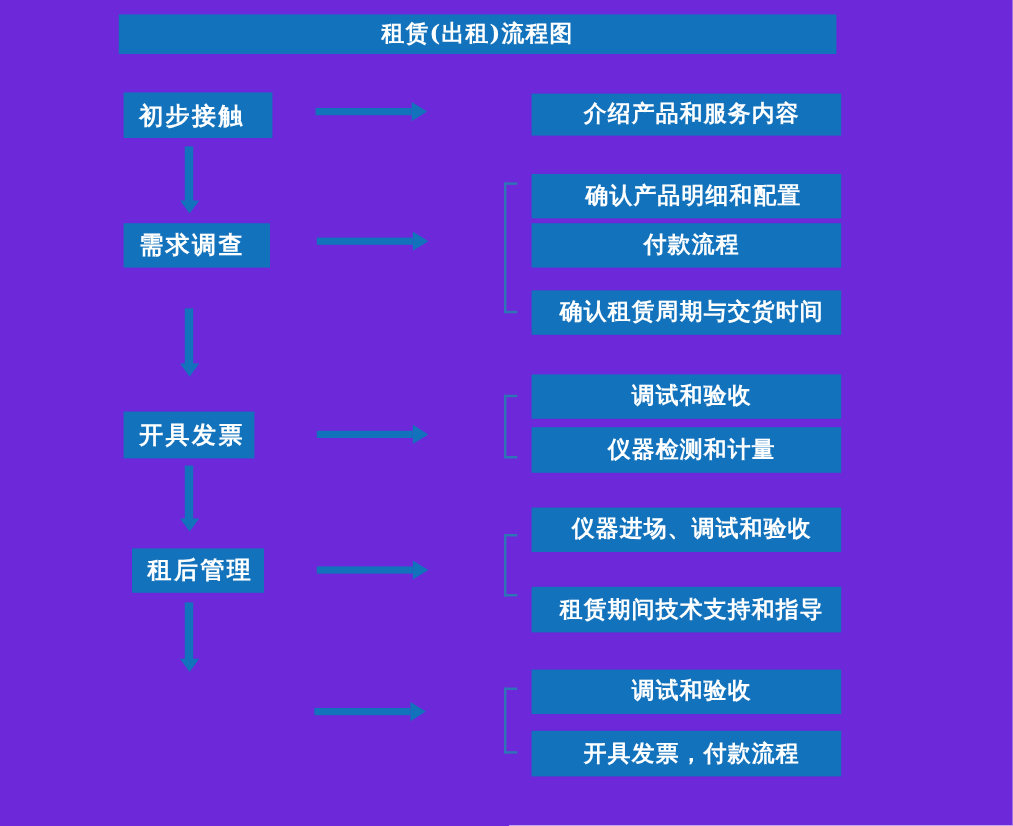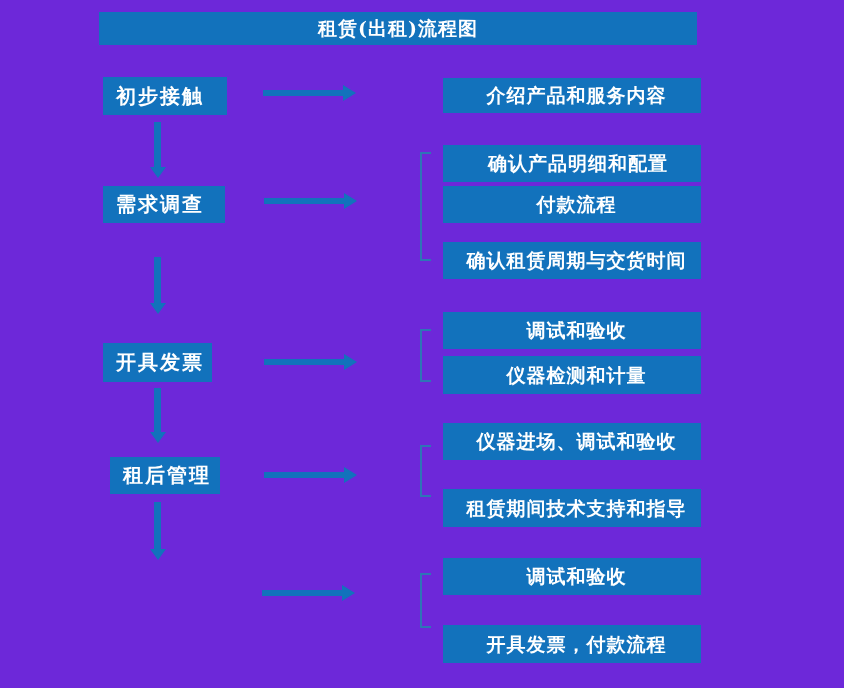--- a/index.html
+++ b/index.html
@@ -81,21 +81,21 @@
 
   <div class="box detail" style="top:78px;  height:35px; line-height:35px;">介绍产品和服务内容</div>
   <div class="box detail" style="top:145px; height:37px; line-height:37px;padding-left:12px;">确认产品明细和配置</div>
   <div class="box detail" style="top:186px; height:37px; line-height:37px;">付款流程</div>
   <div class="box detail" style="top:242px; height:37px; line-height:37px;">确认租赁周期与交货时间</div>
   <div class="box detail" style="top:312px; height:37px; line-height:37px;">调试和验收</div>
   <div class="box detail" style="top:356px; height:38px; line-height:38px;">仪器检测和计量</div>
   <div class="box detail" style="top:423px; height:37px; line-height:37px;">仪器进场、调试和验收</div>
   <div class="box detail" style="top:489px; height:38px; line-height:38px;">租赁期间技术支持和指导</div>
   <div class="box detail" style="top:558px; height:37px; line-height:37px;">调试和验收</div>
-  <div class="box detail" style="top:625px; height:38px; line-height:38px;">开具发票，付款流程</div>
+  <div class="box detail" style="top:609px; height:38px; line-height:38px;">开具发票，付款流程</div>
 
   <div class="h-arrow" style="left:263px; top:85px;">
     <div class="shaft"></div>
     <div class="head"></div>
   </div>
   <div class="h-arrow" style="left:264px; top:193px;">
     <div class="shaft"></div>
     <div class="head"></div>
   </div>
   <div class="h-arrow" style="left:264px; top:354px;">

